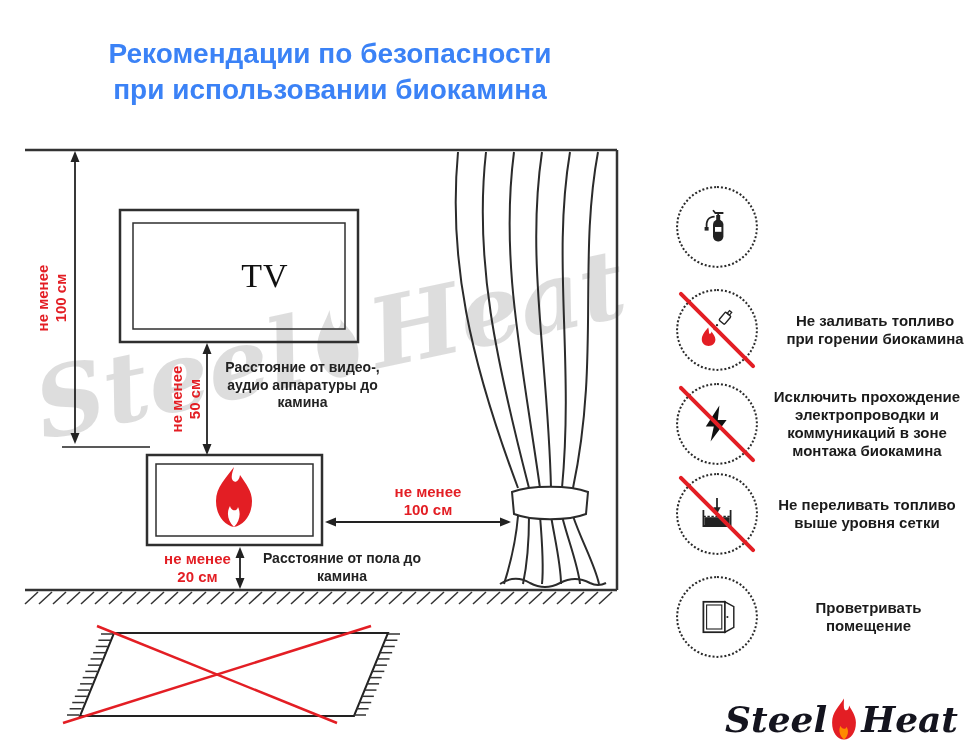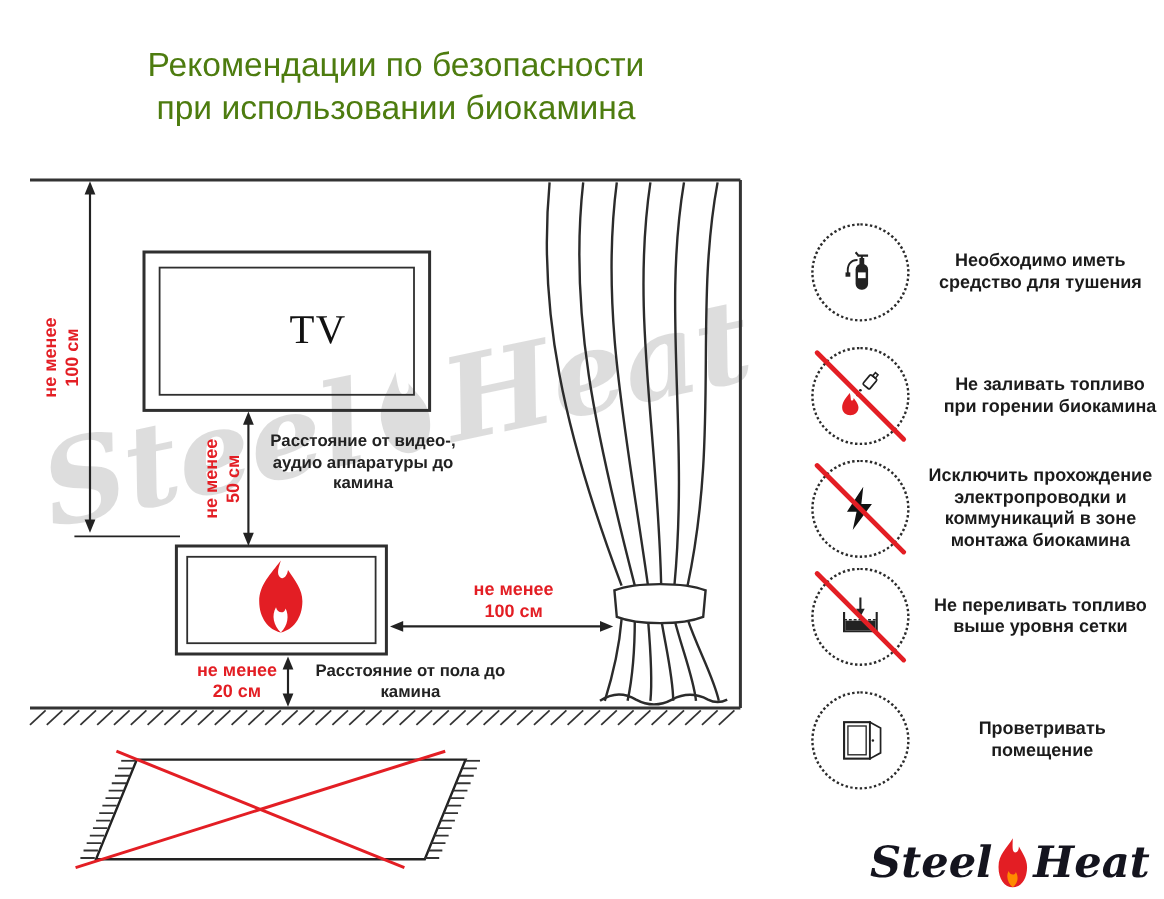--- a/index.html
+++ b/index.html
@@ -1,19 +1,19 @@
 <!DOCTYPE html>
 <html><head>
 <meta charset="utf-8">
 <style>
   html,body{margin:0;padding:0;background:#fff;}
   .canvas{position:relative;width:970px;height:749px;background:#fff;overflow:hidden;
           font-family:"Liberation Sans", sans-serif;color:#1c1c1c;}
   .title{position:absolute;left:10px;top:36px;width:640px;text-align:center;
-         font-size:28px;font-weight:400;line-height:1.28;color:#4d7c0f;white-space:pre-line;z-index:3;}
+         font-size:28px;font-weight:700;line-height:1.28;color:#3b82f6;white-space:pre-line;z-index:3;}
   svg.diagram{position:absolute;left:0;top:0;z-index:1;}
   .watermark{position:absolute;left:30px;top:288px;width:600px;display:flex;align-items:center;
              justify-content:center;gap:6px;opacity:0.13;transform:rotate(-12deg);
              font-family:"DejaVu Serif", serif;font-style:italic;font-weight:700;font-size:96px;
              color:#000;z-index:0;white-space:nowrap;}
   .tv-label{position:absolute;left:120px;top:210px;width:238px;height:132px;display:flex;
             align-items:center;justify-content:center;font-family:"Liberation Serif", serif;
             font-size:34px;letter-spacing:1px;color:#111;z-index:2;padding-left:26px;}
   .dim{position:absolute;color:#e31e24;font-weight:700;font-size:15px;line-height:1.2;
        text-align:center;white-space:pre-line;z-index:3;}
@@ -192,22 +192,20 @@
     <div class="circle">
       <svg viewBox="0 0 60 60">
         <rect x="25" y="21" width="13" height="27" rx="6" fill="#222"></rect>
         <rect x="29" y="15" width="5" height="7" fill="#222"></rect>
         <path d="M27,12.5 L38,12.5 M31.5,15 L31.5,12.5 M28,12.5 L25,9" stroke="#222" stroke-width="2.2" fill="none"></path>
         <path d="M27,17 C19,17 16,23 17,31" fill="none" stroke="#222" stroke-width="2"></path>
         <rect x="14.5" y="30" width="5" height="4.5" fill="#222"></rect>
         <rect x="27.5" y="30" width="8" height="6" fill="#fff"></rect>
       </svg>
     </div>
-    <div class="rule-label">Необходимо иметь
-средство для тушения</div>
   </div>
 
   <div class="rule" style="top:289px;gap:28px;">
     <div class="circle">
       <svg viewBox="0 0 60 60">
         <path d="M19,27 C14,33 11,37 11,42 C11,47 15,50 19.5,50 C24,50 28,47 28,42 C28,38 25,35 23,32 C23,35 20,36 20,33 C20,31 19.5,29 19,27 Z" fill="#e31e24"></path>
         <g transform="rotate(40 40 16)">
           <rect x="35" y="9" width="9" height="13" rx="1.5" fill="none" stroke="#222" stroke-width="1.8"></rect>
           <rect x="37.7" y="4.5" width="3.6" height="4.5" fill="none" stroke="#222" stroke-width="1.6"></rect>
         </g>

